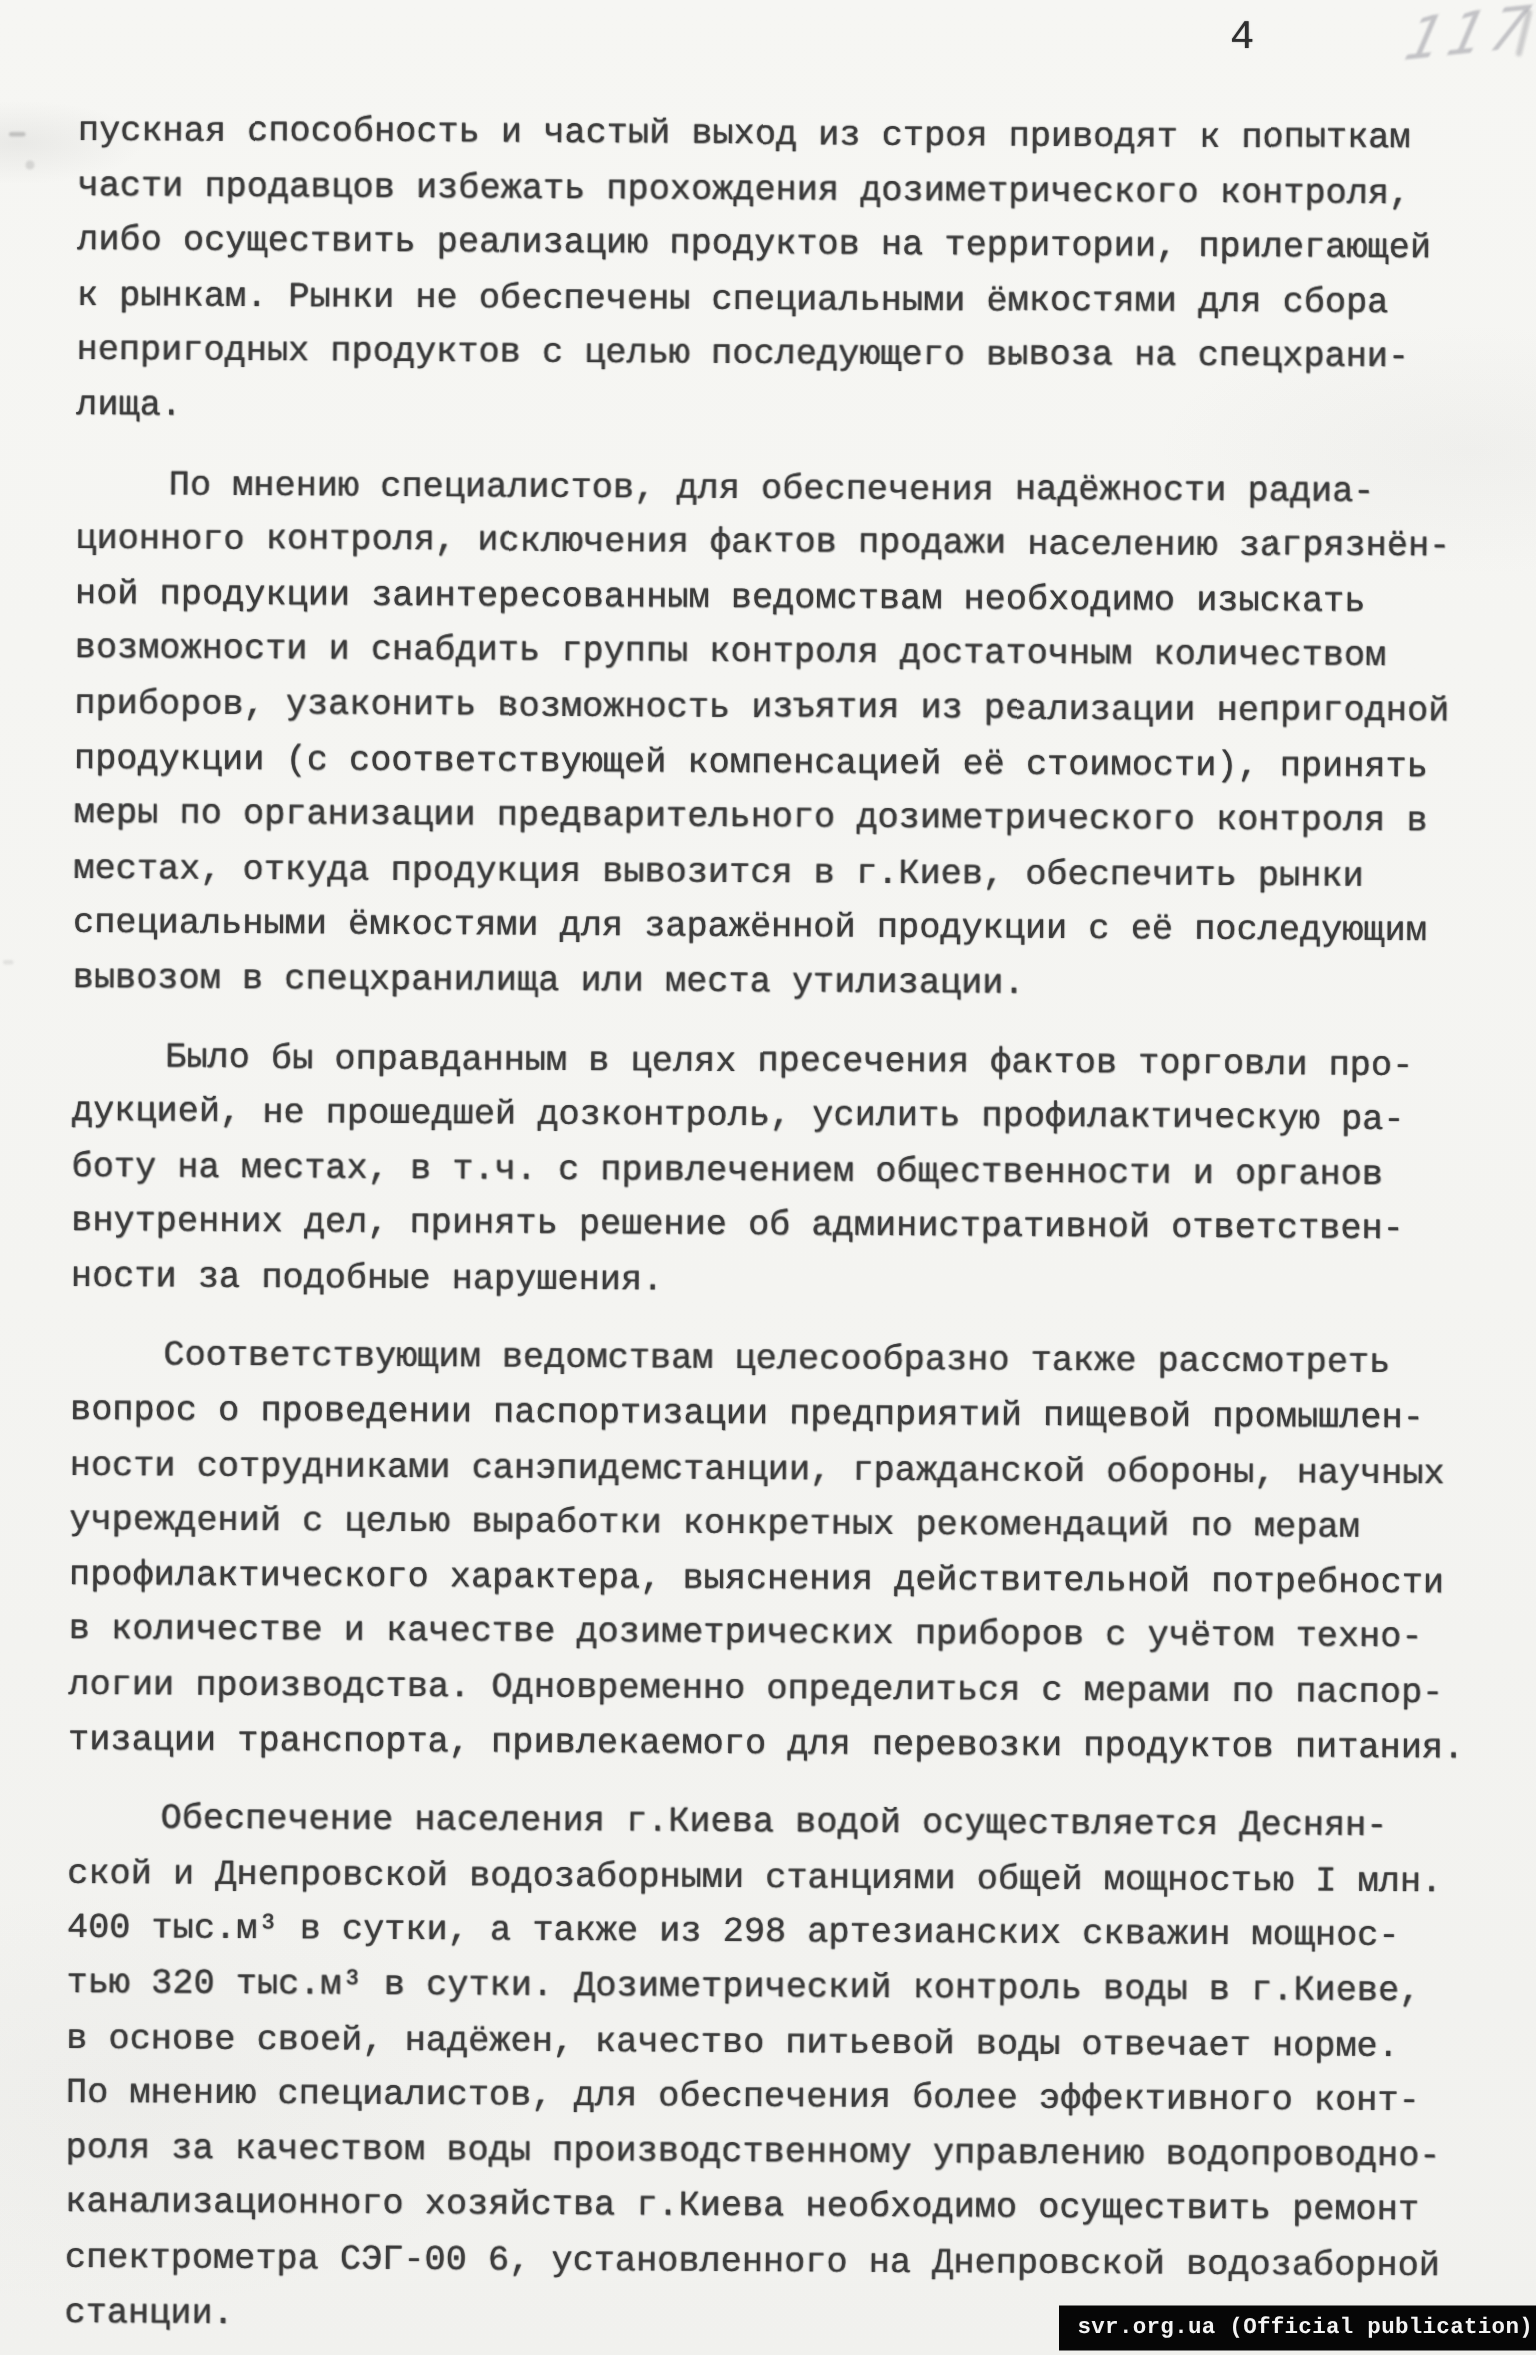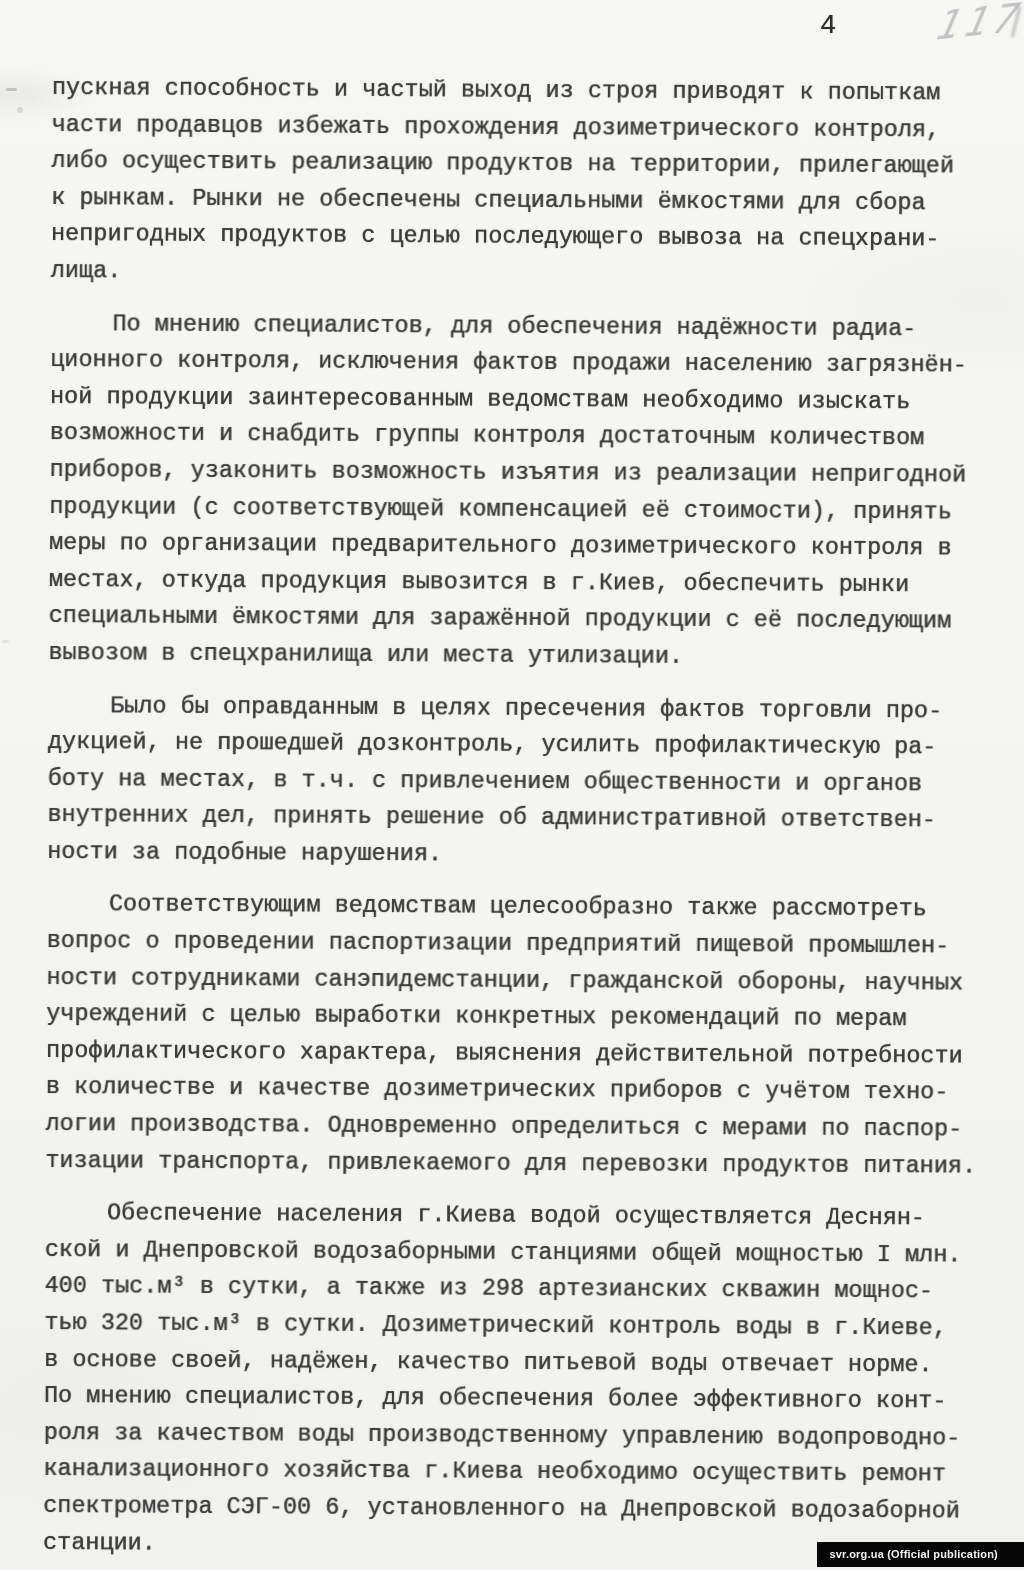--- a/index.html
+++ b/index.html
@@ -72,25 +72,25 @@
     filter: blur(0.6px);
   }
   .speck.s1 { left: 6px;  top: 88px;  width: 11px; height: 3px; }
   .speck.s2 { left: 17px; top: 107px; width: 6px;  height: 6px; border-radius: 50%; opacity: .6; }
   .speck.s3 { left: 2px;  top: 640px; width: 7px;  height: 3px; opacity: .4; }
   .watermark {
     position: absolute;
     right: 0; bottom: 3px;
     background: #060606;
     color: #f4f4f4;
-    font-family: Liberation Sans, sans-serif;
-    font-size: 11px;
+    font-family: Liberation Mono, monospace;
+    font-size: 15px;
     font-weight: bold;
     letter-spacing: 0.2px;
-    padding: 6px 26px 7px 12px;
+    padding: 6px 2px 7px 12px;
   }
 </style>
 </head>
 <body>
 
 <div class="page">
   <div class="pageno">4</div>
   <div class="handnote">117</div>
   <div class="handstroke"></div>
 

